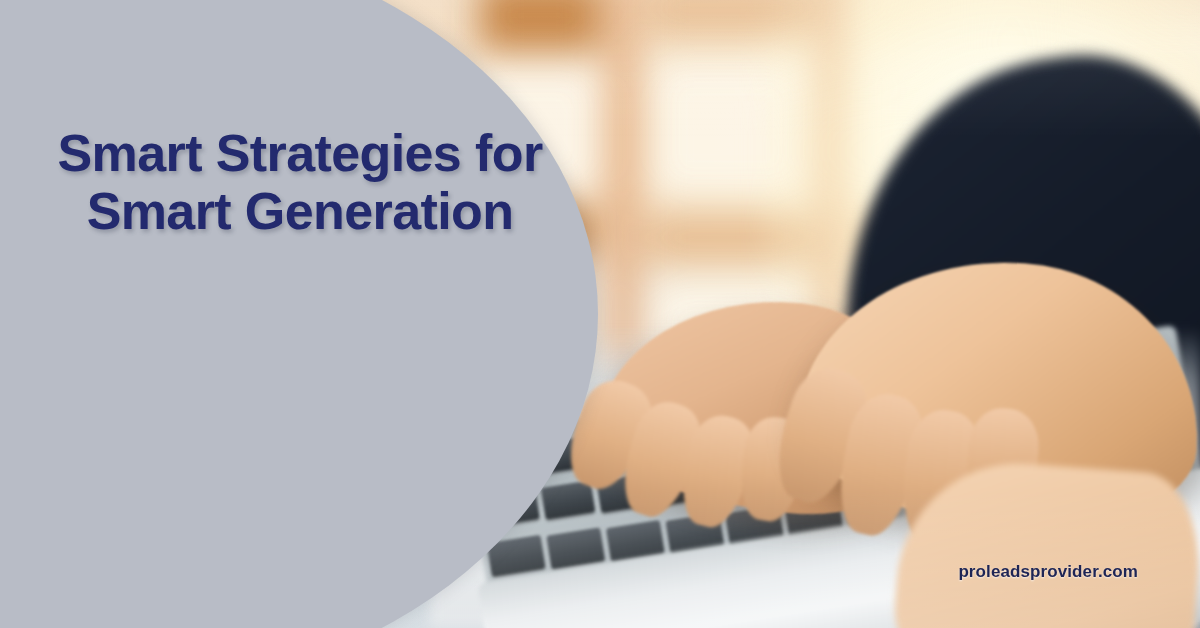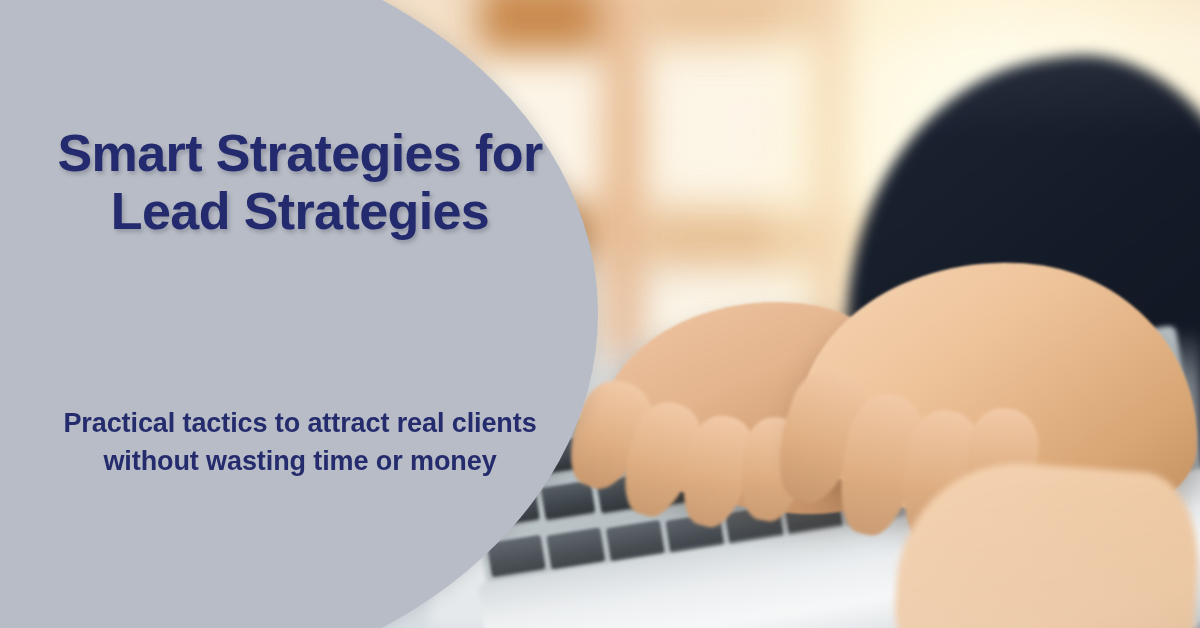--- a/index.html
+++ b/index.html
@@ -364,20 +364,20 @@
   </div>
 
   <div class="panel"></div>
   <div class="panel-square"></div>
 
   <div class="content">
 
 
     <div class="headline">
       <span class="hl-line">Smart Strategies for</span>
-      <span class="hl-line">Lead Strategies</span>
-    </div>
-
-    <div class="subtitle">Practical tactics to attract real clients without wasting time or money</div>
+      <span class="hl-line">Smart Generation</span>
+    </div>
+
   </div>
 
+  <div class="url">proleadsprovider.com</div>
 
 </div>
 
 </body></html>

